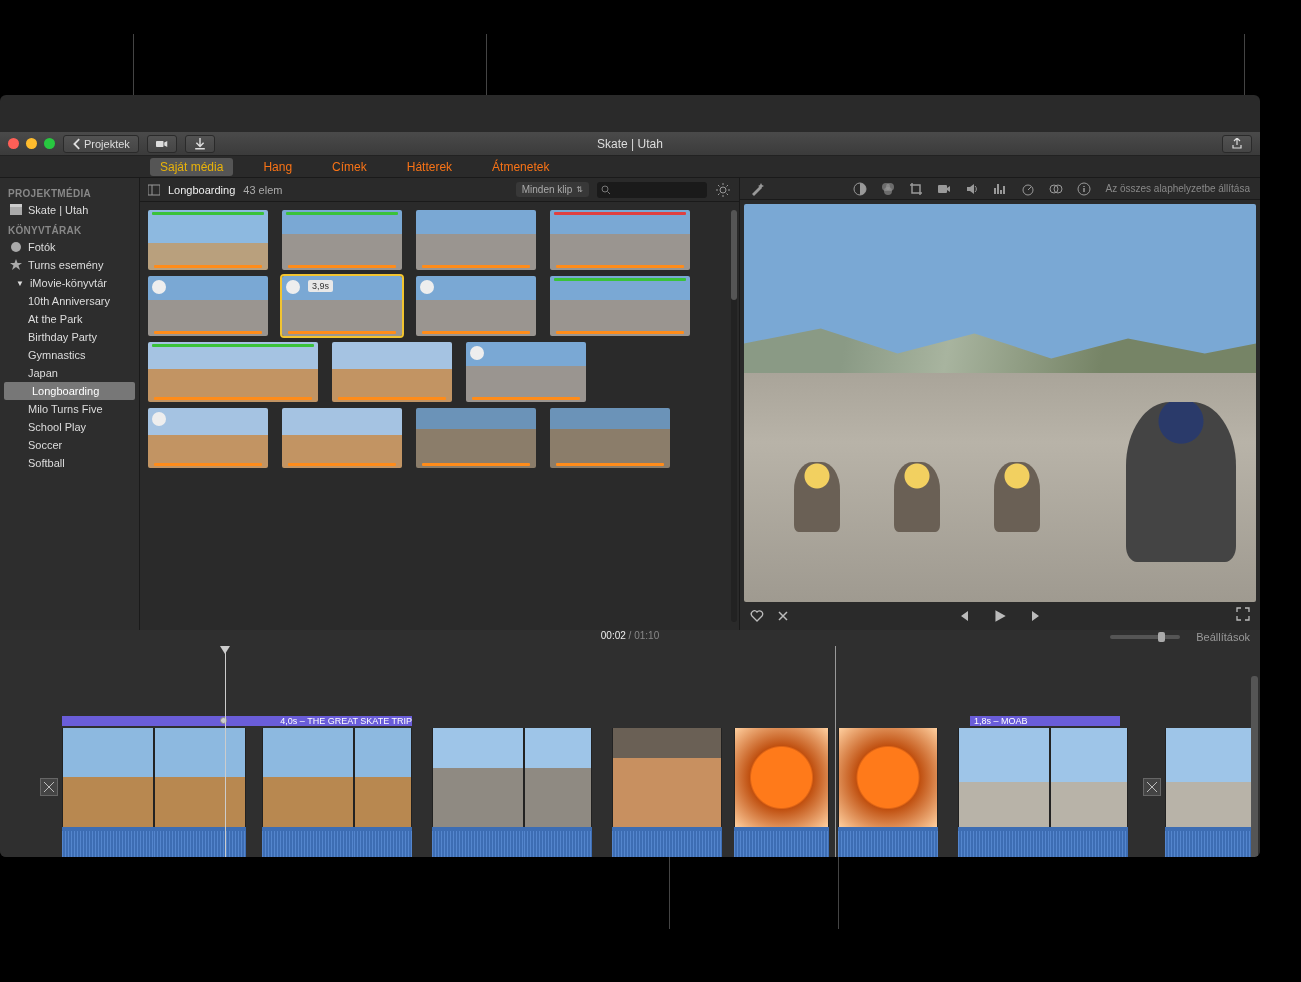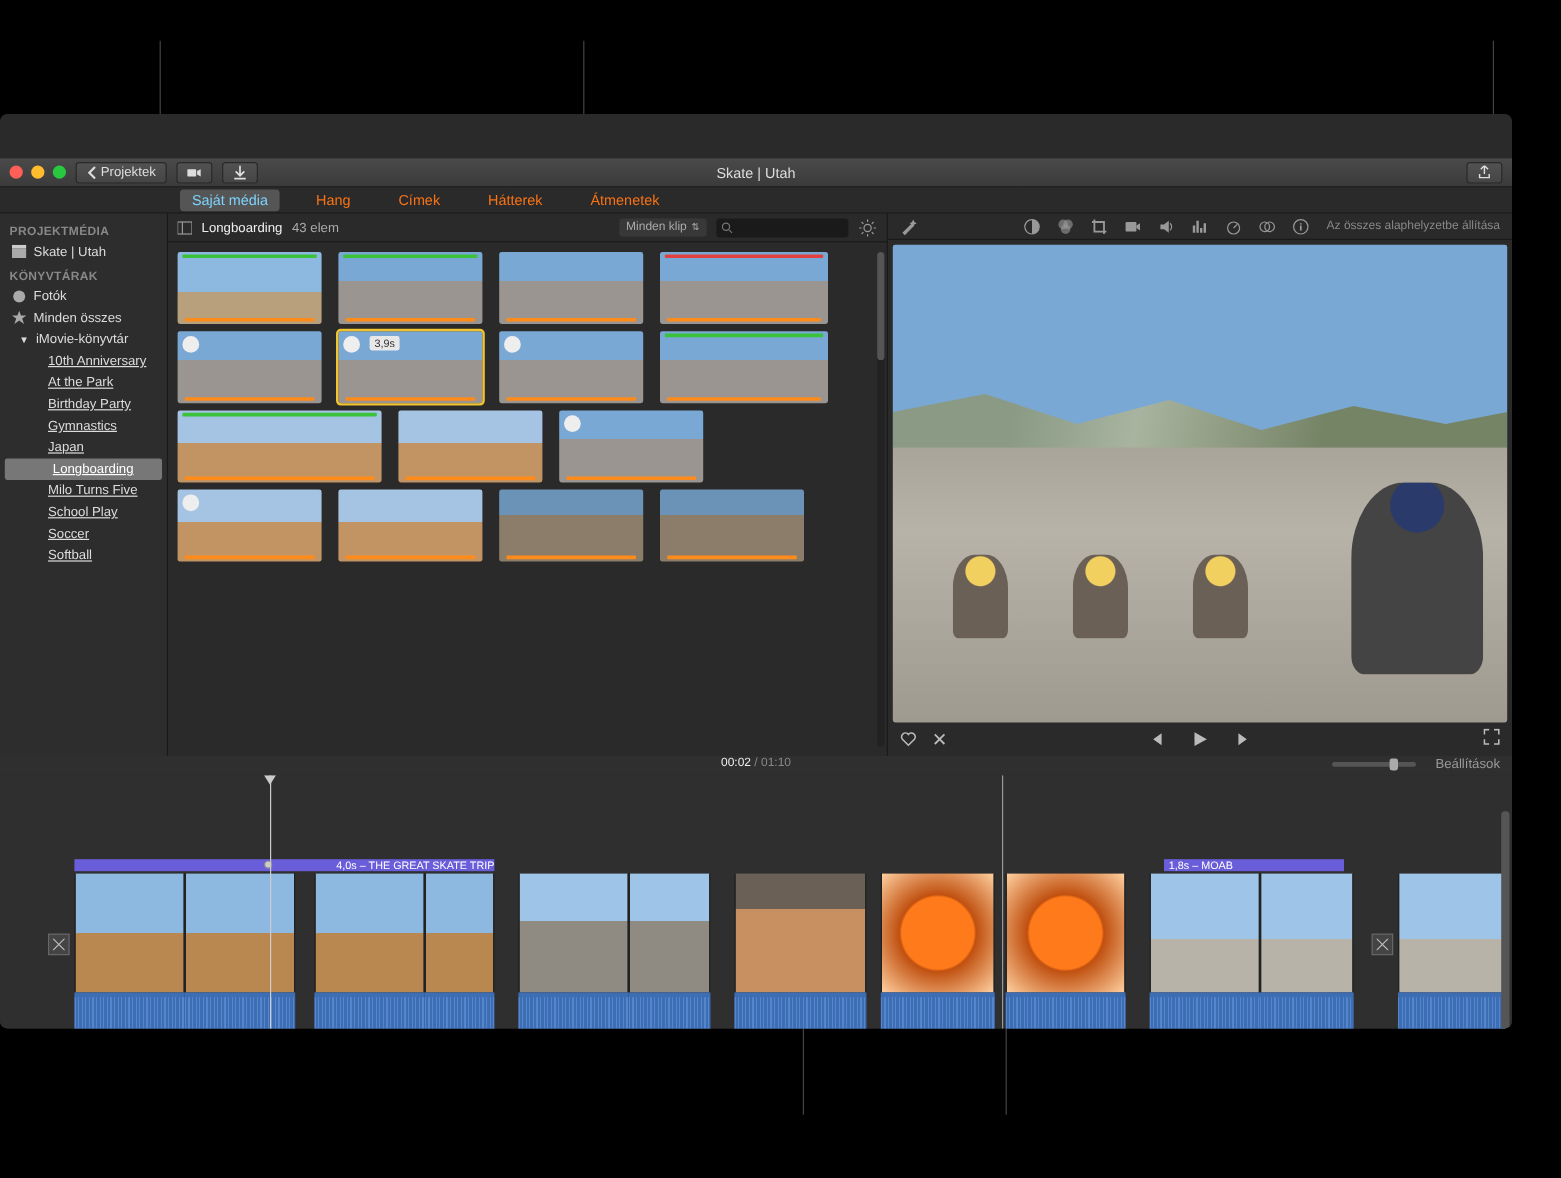--- a/index.html
+++ b/index.html
@@ -12,30 +12,30 @@
 .dot { width: 11px; height: 11px; border-radius: 50%; }
 .dot.r { background: #ff5f57; } .dot.y { background: #febc2e; } .dot.g { background: #28c840; }
 .btn { background: linear-gradient(#525252,#454545); border: 1px solid #2a2a2a; border-radius: 3px; height: 18px; display: flex; align-items: center; justify-content: center; padding: 0 8px; font-size: 11px; color: #ddd; margin-left: 8px; }
 .btn svg { width: 12px; height: 12px; fill: #ddd; }
 .title-center { position: absolute; left: 50%; transform: translateX(-50%); font-size: 12px; color: #ddd; font-weight: 500; }
 .share-btn { margin-left: auto; }
 
 
 .tabs { height: 22px; background: #2a2a2a; display: flex; align-items: center; padding-left: 150px; gap: 20px; border-bottom: 1px solid #1a1a1a; }
 .tab { font-size: 12px; color: #f97316; padding: 2px 10px; border-radius: 3px; }
-.tab.active { background: #555; color: #7dd3fc; }
+.tab.active { background: #555; color: #eab308; }
 
 
 .upper { display: flex; height: 452px; }
 .sidebar { width: 140px; background: #2d2d2d; border-right: 1px solid #1a1a1a; padding: 4px 0; font-size: 11px; overflow: hidden; }
 .sb-head { color: #888; font-size: 10px; font-weight: 600; padding: 6px 8px 2px; text-transform: uppercase; letter-spacing: .3px; }
 .sb-item { padding: 3px 8px 3px 18px; color: #ddd; display: flex; align-items: center; gap: 6px; }
 .sb-item.l1 { padding-left: 10px; }
 .sb-item.l2 { padding-left: 16px; }
-.sb-item.l3 { padding-left: 40px; text-decoration: underline; }
+.sb-item.l3 { padding-left: 28px; }
 .sb-item.sel { background: #777; color: #fff; border-radius: 2px; margin: 0 4px; }
 .sb-ico { width: 12px; height: 12px; flex-shrink: 0; }
 
 .browser { flex: 1; background: #2a2a2a; border-right: 1px solid #1a1a1a; display: flex; flex-direction: column; }
 .browser-head { height: 24px; display: flex; align-items: center; padding: 0 8px; gap: 8px; font-size: 11px; color: #aaa; border-bottom: 1px solid #1a1a1a; }
 .browser-head .ev { color: #eee; font-weight: 500; }
 .browser-head .spacer { flex: 1; }
 .filter { background: #383838; border-radius: 3px; padding: 2px 6px; font-size: 10px; display: flex; align-items: center; gap: 4px; }
 .search { background: #1a1a1a; border-radius: 3px; width: 110px; height: 16px; display: flex; align-items: center; padding: 0 4px; }
 .gear { width: 16px; height: 16px; }
@@ -176,21 +176,21 @@
       <div class="sb-item l1">
         <svg class="sb-ico" viewBox="0 0 12 12">
             <circle cx="6" cy="6" r="5" fill="#aaa"></circle>
           </svg>
         <span>Fotók</span>
       </div>
       <div class="sb-item l1">
         <svg class="sb-ico" viewBox="0 0 12 12">
             <path d="M6 0l1.5 4H12L8.5 6.5 10 11 6 8 2 11l1.5-4.5L0 4h4.5z" fill="#aaa"></path>
           </svg>
-        <span>Minden összes</span>
+        <span>Turns esemény</span>
       </div>
       <div class="sb-item l2">
         <span style="font-size:8px;">▼</span>
         <span>iMovie-könyvtár</span>
       </div>
       <div class="sb-item l3">
           <span>10th Anniversary</span>
         </div>
       <div class="sb-item l3">
           <span>At the Park</span>

